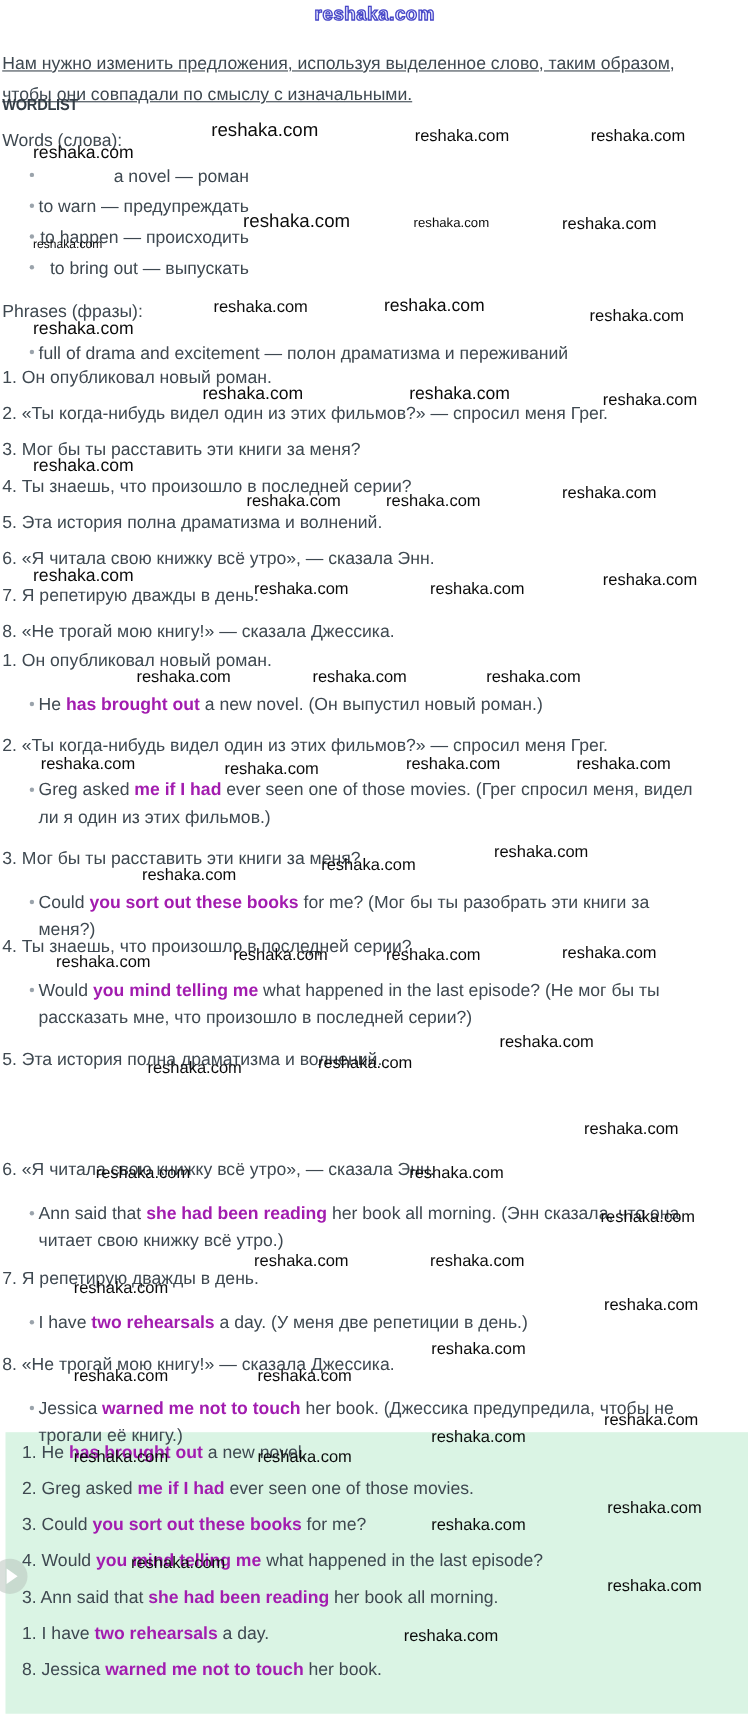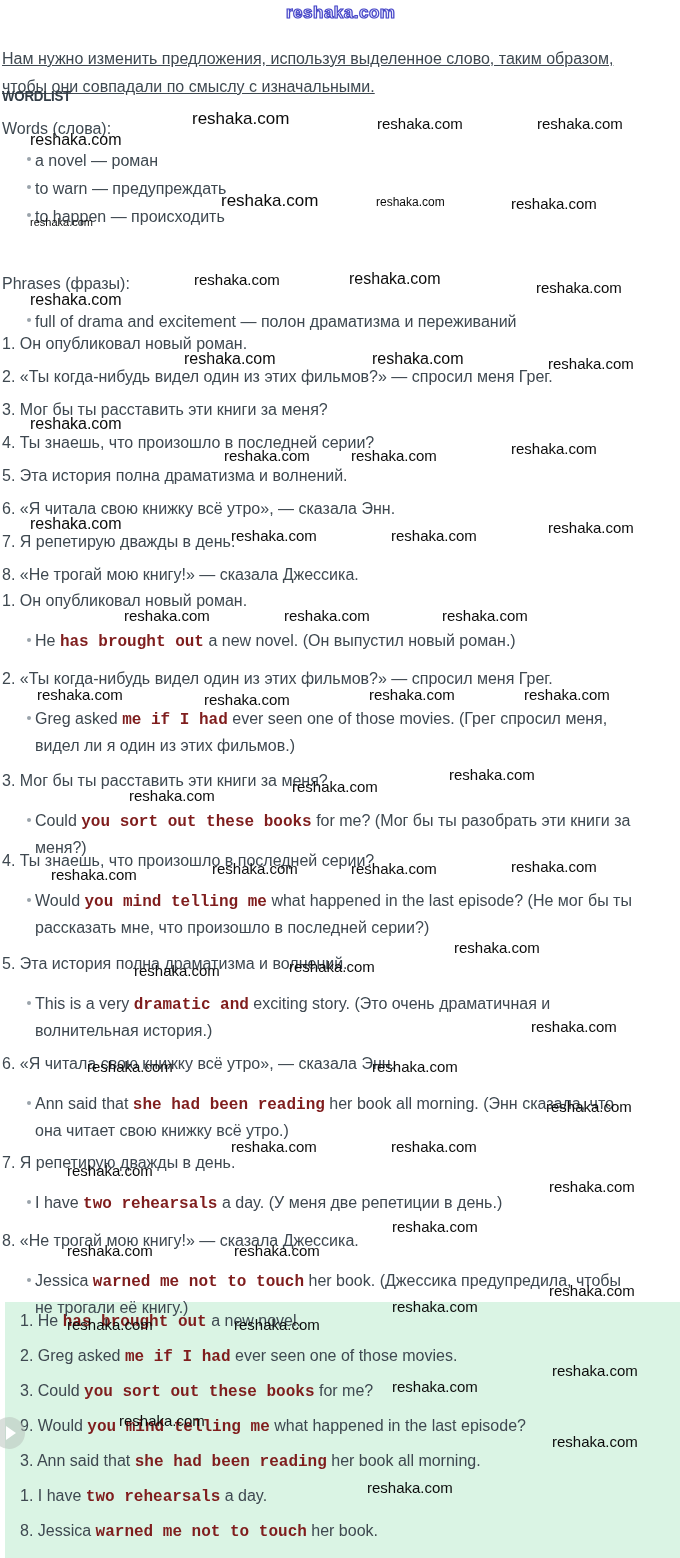--- a/index.html
+++ b/index.html
@@ -41,21 +41,21 @@
     font-weight:700;
     font-size:14.5px;
     letter-spacing:-.3px;
     color:#333d46;
     transform:scaleX(.92);
     transform-origin:left;
   }
   .words-label{top:116px;}
   .phrases-label{top:271px;}
   ul.plain{list-style:none;margin:0;padding:0;}
-  .words-list{top:148px;}
+  .words-list{top:148px;text-align:right;}
   .words-list li{height:28px;}
   .phrases-list{top:309px;}
   li.dotted,.ans{position:relative;padding-left:33px;}
   li.dotted::before,.dot{
     content:"";
     position:absolute;
     left:25px;top:9px;
     width:4px;height:4px;
     border-radius:50%;
     background:#9aa3ab;
@@ -68,21 +68,21 @@
   .qa:nth-of-type(2){top:666px;}
   .qa:nth-of-type(3){top:768px;}
   .qa:nth-of-type(4){top:848px;}
   .qa:nth-of-type(5){top:951px;}
   .qa:nth-of-type(6){top:1051px;}
   .qa:nth-of-type(7){top:1150px;}
   .qa:nth-of-type(8){top:1228px;}
   .qa .q{margin-bottom:15px;}
   .ans p{margin:0;max-width:608px;}
   .ans .dot{top:10px;}
-  b{font-weight:700;color:#7f1d1d;font-family:Liberation Mono, monospace;}
+  b{font-weight:700;color:#a21caf;}
   
   .final-box{
     position:absolute;
     left:5px;right:0;
     top:1302px;height:259px;
     background:var(--box-bg,#daf4e4);
     z-index:0;
     padding:6px 0 0 15px;
     box-sizing:border-box;
   }
@@ -178,20 +178,21 @@
 
   <p class="abs intro">Нам нужно изменить предложения, используя выделенное слово, таким образом, чтобы они совпадали по смыслу с изначальными.</p>
 
   <div class="abs wordlist-title">WORDLIST</div>
 
   <div class="abs words-label">Words (слова):</div>
   <ul class="abs plain words-list">
       <li class="dotted">a novel — роман</li>
       <li class="dotted">to warn — предупреждать</li>
       <li class="dotted">to happen — происходить</li>
+      <li class="dotted">to bring out — выпускать</li>
     </ul>
 
   <div class="abs phrases-label">Phrases (фразы):</div>
   <ul class="abs plain phrases-list">
       <li class="dotted">full of drama and excitement — полон драматизма и переживаний</li>
     </ul>
 
   <div class="abs tasks">
       <div class="task-line">1. Он опубликовал новый роман.</div>
       <div class="task-line">2. «Ты когда-нибудь видел один из этих фильмов?» — спросил меня Грег.</div>
@@ -227,24 +228,20 @@
       </section>
       <section class="qa">
         <div class="q">4. Ты знаешь, что произошло в последней серии?</div>
         <div class="ans">
           <span class="dot"></span>
           <p><span>Would </span><b>you mind telling me</b><span> what happened in the last episode? (Не мог бы ты рассказать мне, что произошло в последней серии?)</span></p>
         </div>
       </section>
       <section class="qa">
         <div class="q">5. Эта история полна драматизма и волнений.</div>
-        <div class="ans">
-          <span class="dot"></span>
-          <p><span>This is a very </span><b>dramatic and</b><span> exciting story. (Это очень драматичная и волнительная история.)</span></p>
-        </div>
       </section>
       <section class="qa">
         <div class="q">6. «Я читала свою книжку всё утро», — сказала Энн.</div>
         <div class="ans">
           <span class="dot"></span>
           <p><span>Ann said that </span><b>she had been reading</b><span> her book all morning. (Энн сказала, что она читает свою книжку всё утро.)</span></p>
         </div>
       </section>
       <section class="qa">
         <div class="q">7. Я репетирую дважды в день.</div>
@@ -259,21 +256,21 @@
           <span class="dot"></span>
           <p><span>Jessica </span><b>warned me not to touch</b><span> her book. (Джессика предупредила, чтобы не трогали её книгу.)</span></p>
         </div>
       </section>
     </div>
 
   <div class="final-box" id="final-box">
       <div class="final-line"><span>1. He </span><b>has brought out</b><span> a new novel.</span></div>
       <div class="final-line"><span>2. Greg asked </span><b>me if I had</b><span> ever seen one of those movies.</span></div>
       <div class="final-line"><span>3. Could </span><b>you sort out these books</b><span> for me?</span></div>
-      <div class="final-line"><span>9. Would </span><b>you mind telling me</b><span> what happened in the last episode?</span></div>
+      <div class="final-line"><span>4. Would </span><b>you mind telling me</b><span> what happened in the last episode?</span></div>
       <div class="final-line"><span>3. Ann said that </span><b>she had been reading</b><span> her book all morning.</span></div>
       <div class="final-line"><span>1. I have </span><b>two rehearsals</b><span> a day.</span></div>
       <div class="final-line"><span>8. Jessica </span><b>warned me not to touch</b><span> her book.</span></div>
     </div>
 
   <button class="play-btn">
     <span class="tri"></span>
   </button>
 
 </div>

